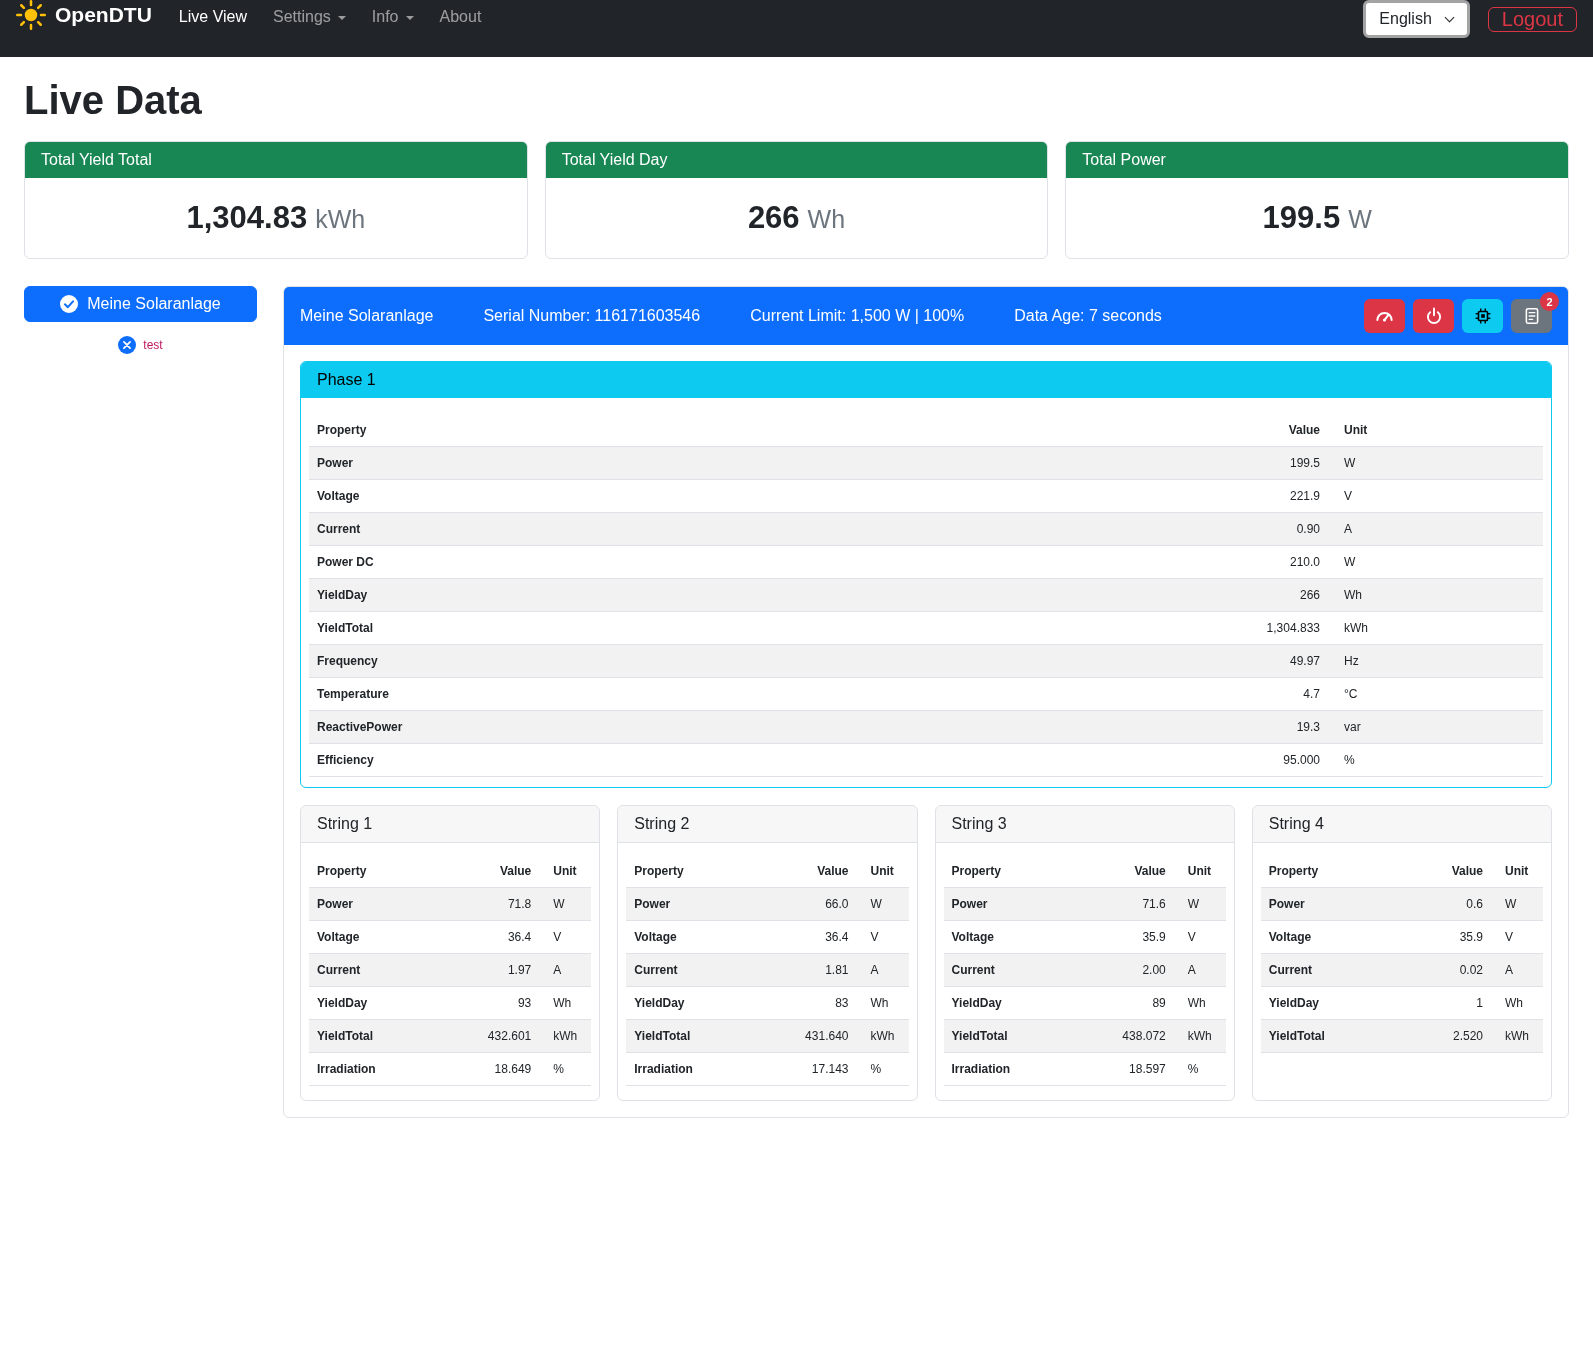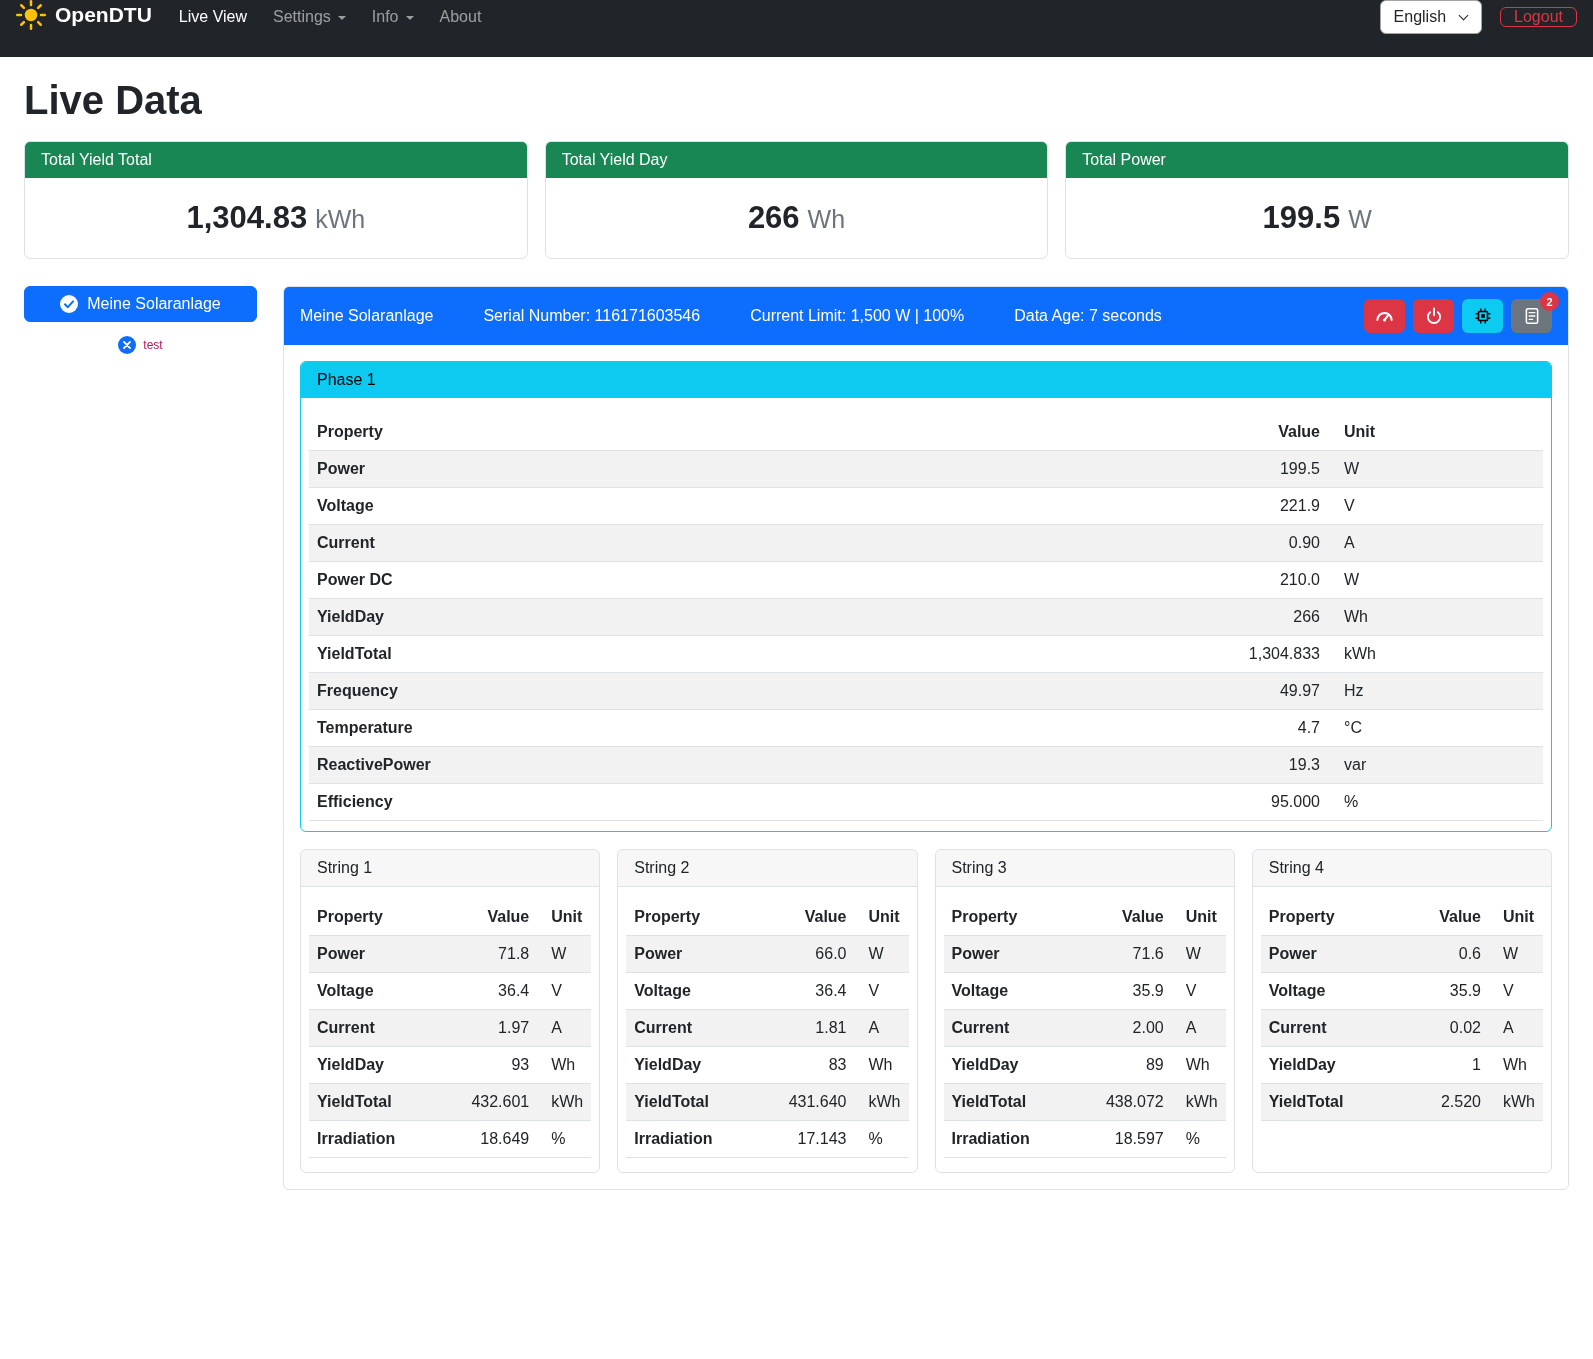--- a/index.html
+++ b/index.html
@@ -24,27 +24,27 @@
   .brand { display:flex; align-items:center; gap:9px; color:#fff; font-size:21px; font-weight:600; cursor:pointer; }
   .nav-links { display:flex; align-items:center; margin-left:14px; }
   .nav-link { color:rgba(255,255,255,.55); padding:8px 13px; text-decoration:none; cursor:pointer; white-space:nowrap; }
   .nav-link.active { color:#fff; }
   .nav-link.dropdown::after {
     content:""; display:inline-block; margin-left:7px; vertical-align:2px;
     border-top:4px solid; border-right:4px solid transparent; border-left:4px solid transparent;
   }
   .nav-right { margin-left:auto; display:flex; align-items:center; gap:18px; }
   .lang-select {
-    background:#fff; color:#212529; border:1px solid #a3a3a3; border-radius:6px;
+    background:#fff; color:#212529; border:3px solid #a3a3a3; border-radius:6px;
     padding:7px 14px 7px 13px; display:flex; align-items:center; gap:14px; cursor:pointer;
   }
   .chev { border:solid #212529; border-width:0 1.6px 1.6px 0; padding:3px; transform:rotate(45deg); display:inline-block; margin-bottom:3px; }
   .logout-btn {
     background:transparent; color:#dc3545; border:1px solid #dc3545; border-radius:6px;
-    padding:0 13px; font-size:16px; cursor:pointer; font-family:inherit;
+    padding:0 13px; font-size:20px; cursor:pointer; font-family:inherit;
   }
 
   
   .container { padding: 0 24px; }
   .page-title { font-size:40px; font-weight:700; margin:21px 0 18px; }
 
   .card { background:#fff; border:1px solid #dee2e6; border-radius:6px; }
   .card-header { padding:9px 16px; border-radius:5px 5px 0 0; }
 
   
@@ -87,21 +87,21 @@
     display:flex; align-items:center; justify-content:center; padding:0 4px;
   }
   .inverter-body { padding:16px; }
 
   
   .phase-card { border:1px solid #0dcaf0; border-radius:6px; margin-bottom:17px; }
   .phase-card .card-header { background:#0dcaf0; color:#000; }
   .phase-body { padding:16px 8px 10px; }
 
   
-  table { width:100%; border-collapse:collapse; font-size:16px; }
+  table { width:100%; border-collapse:collapse; font-size:12px; }
   th, td { padding:9px 8px; border-bottom:1px solid #dee2e6; text-align:left; vertical-align:middle; }
   th { font-weight:700; }
   td.prop { font-weight:700; }
   th.col-val, td.val { text-align:right; }
   tbody tr:nth-of-type(odd) { background:rgba(0,0,0,.05); }
   .phase-table th.col-val, .phase-table td.val { width:150px; }
   .phase-table th.col-unit, .phase-table td.unit { width:215px; padding-left:16px; }
 
   
   .strings-row { display:grid; grid-template-columns:repeat(4,1fr); gap:17px; align-items:stretch; }

